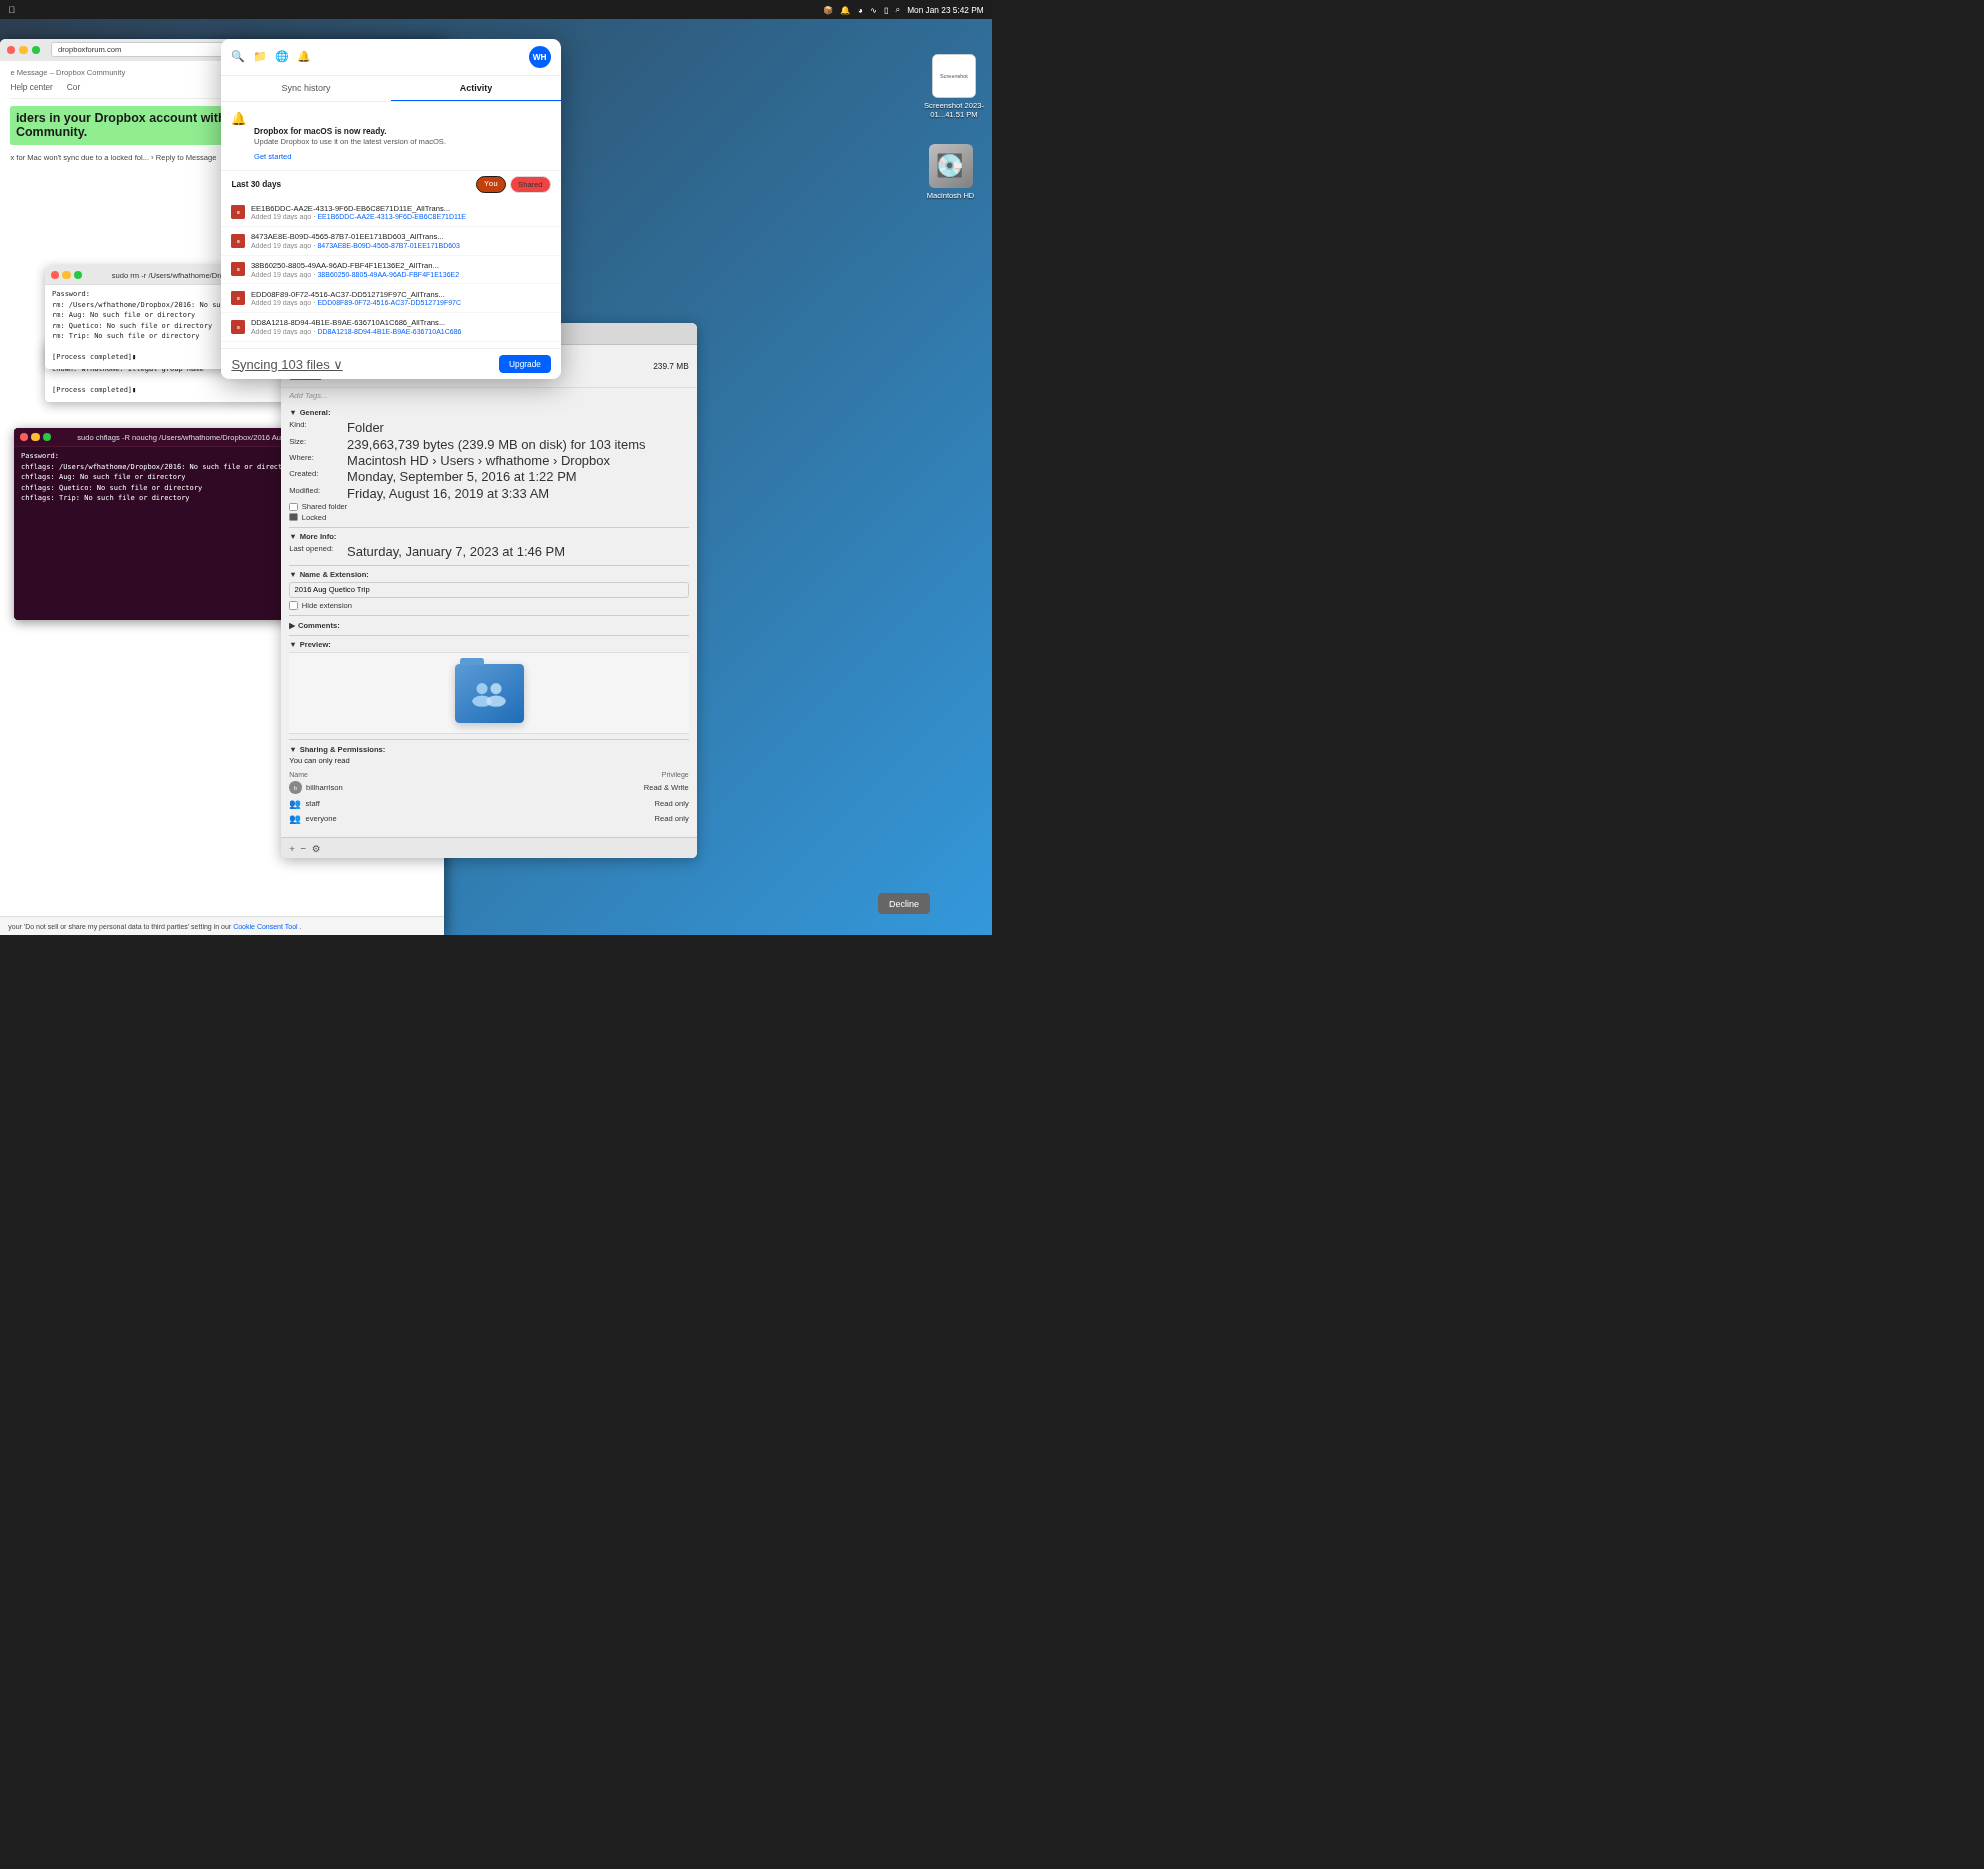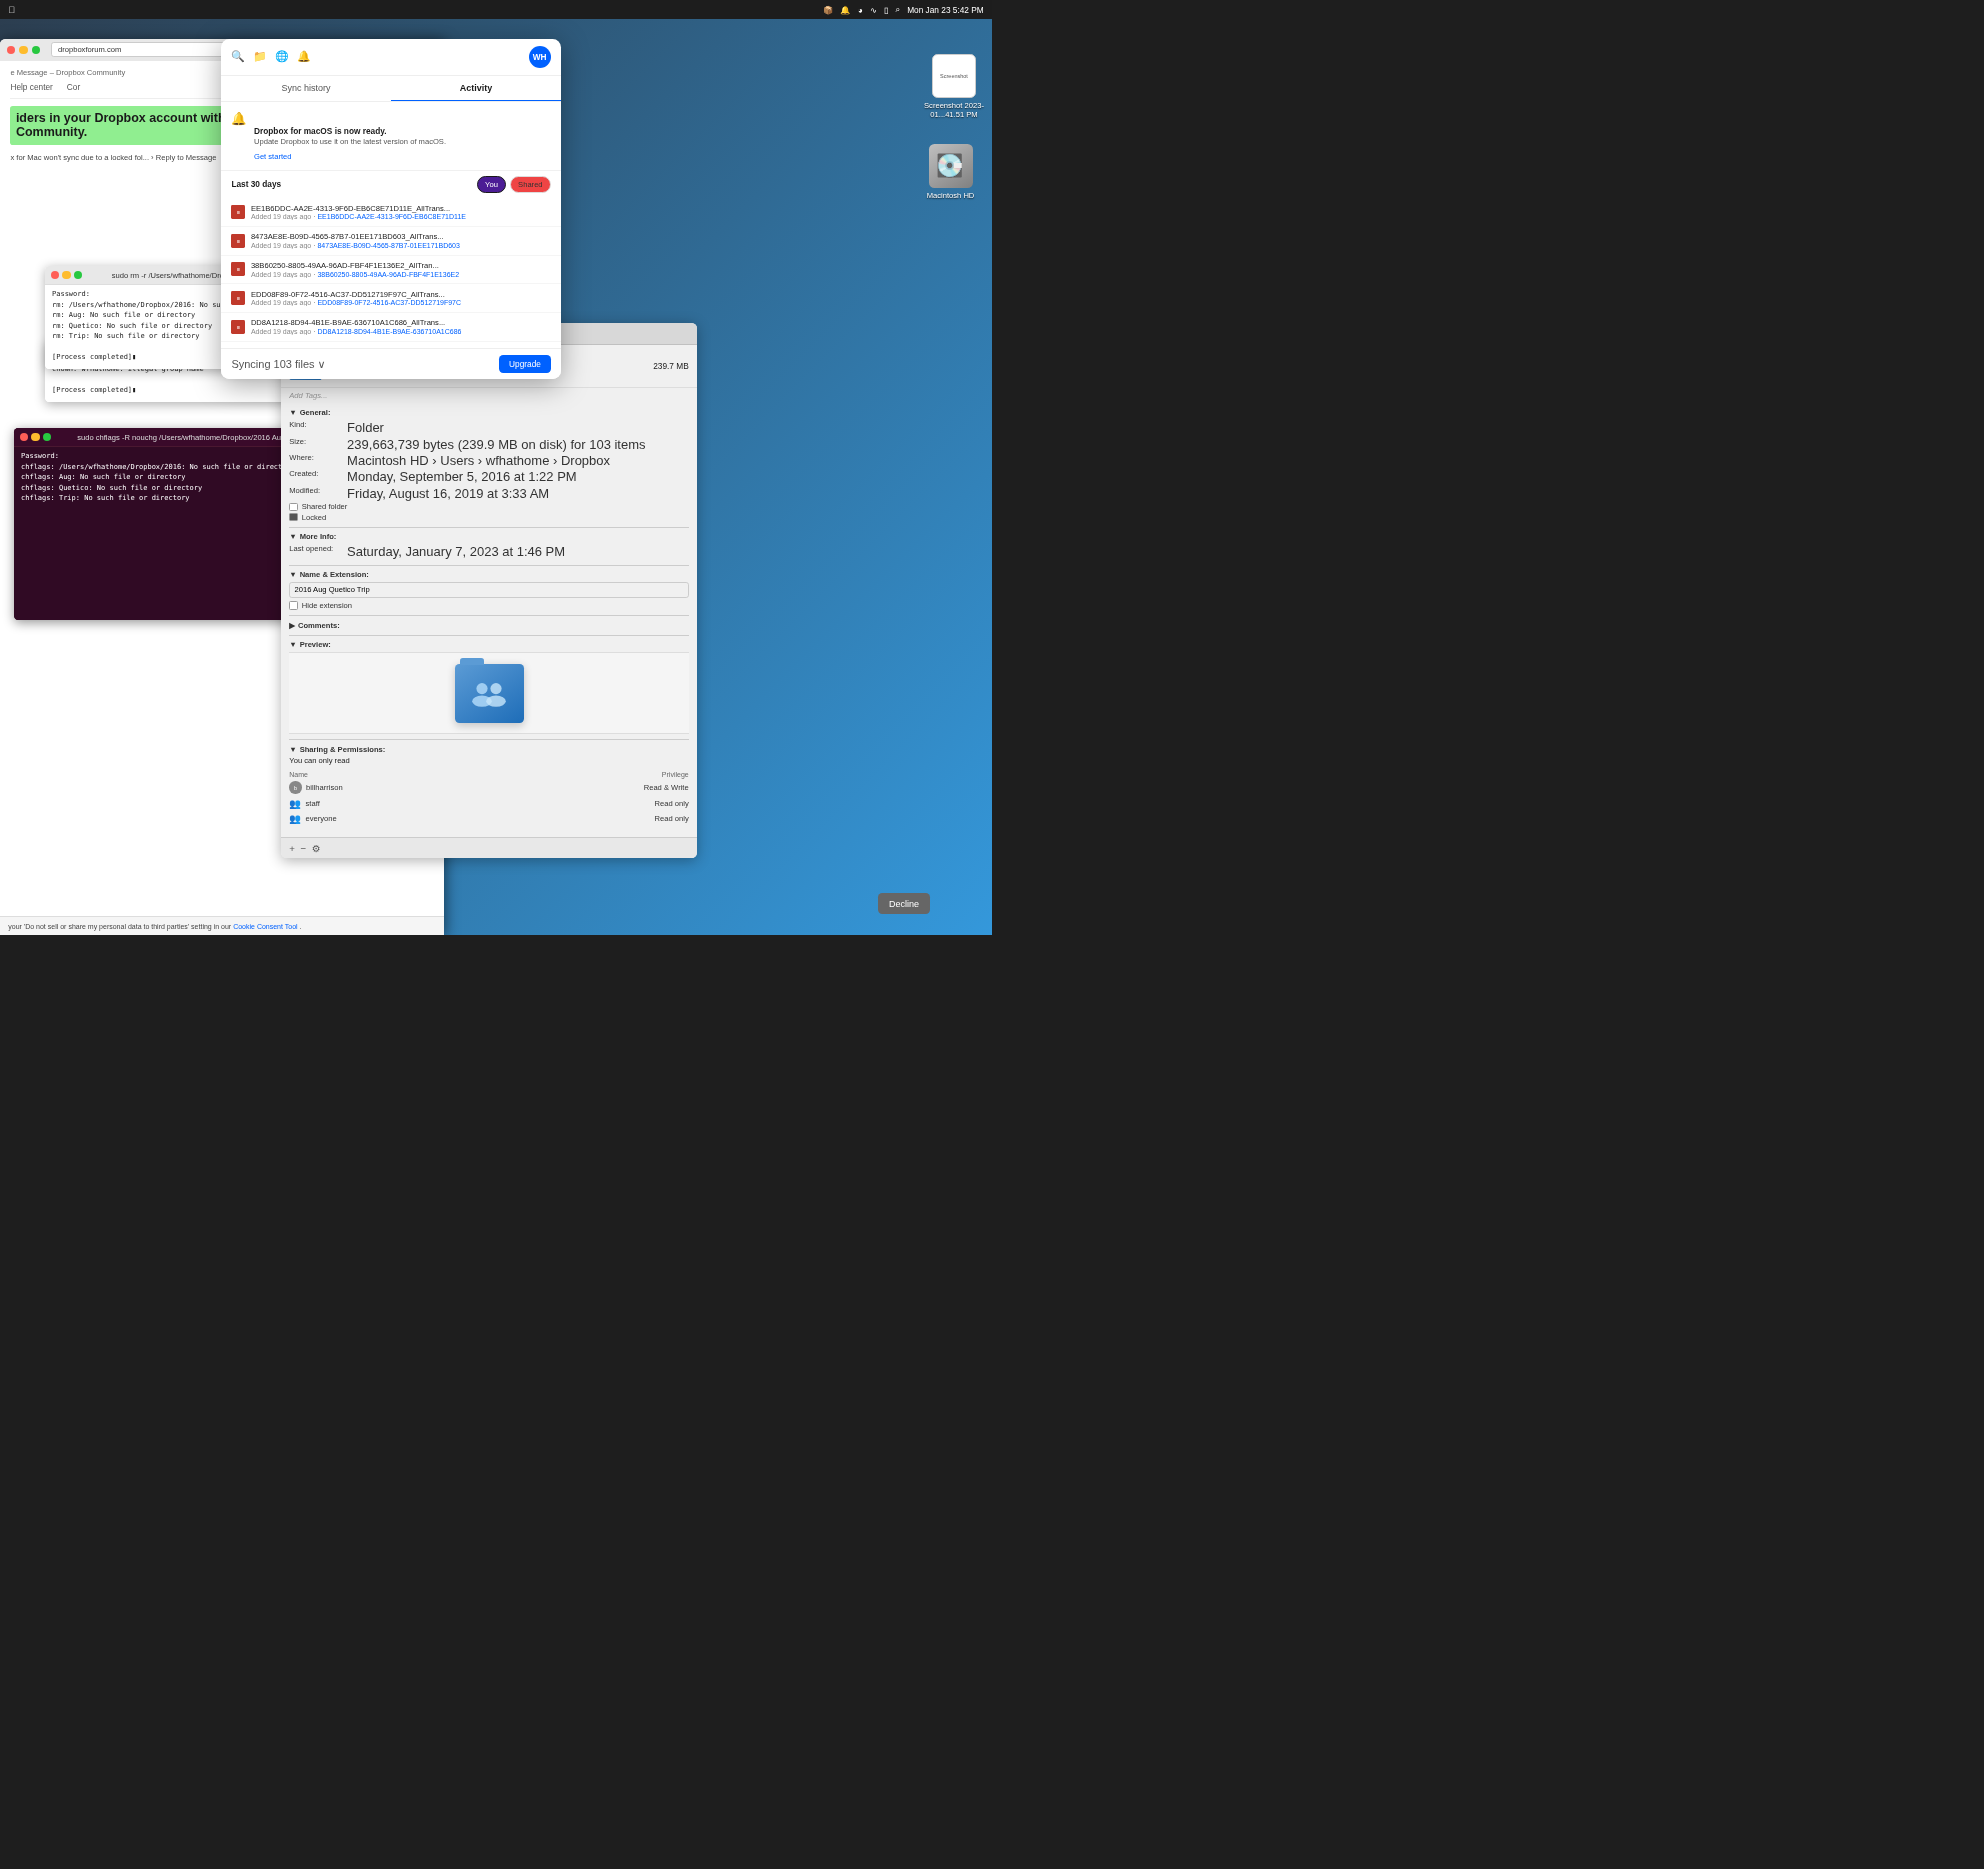--- a/index.html
+++ b/index.html
@@ -210,21 +210,21 @@
     .filter-btn {
       display: flex; align-items: center; gap: 2.8px;
       padding: 2.8px 7px;
       border-radius: 11px;
       font-size: 7.6px;
       border: 0.7px solid #ddd;
       cursor: pointer;
       background: #ef4444;
       color: #333;
     }
-    .filter-btn.active { background: #4c1d95; color: #fff; border-color: #1a1a1a; }
+    .filter-btn.active { background: #c2410c; color: #fff; border-color: #1a1a1a; font-family: Liberation Mono, monospace; }
 
     
     .activity-list { overflow-y: auto; max-height: 187px; }
     .activity-item {
       display: flex;
       align-items: center;
       padding: 5.5px 10.4px;
       border-bottom: 0.7px solid #f5f5f5;
       gap: 5.5px;
     }
@@ -245,21 +245,21 @@
       align-items: center;
       justify-content: space-between;
       padding: 5.5px 10.4px;
       border-top: 0.7px solid #eee;
       background: #fff;
       position: absolute;
       bottom: 0;
       left: 0;
       right: 0;
     }
-    .sync-label { font-size: 11px; color: #555; }
+    .sync-label { font-size: 13px; color: #555; text-decoration: underline; }
     .upgrade-btn {
       background: #0061ff;
       color: #fff;
       border: none;
       border-radius: 4.2px;
       padding: 4.2px 9.7px;
       font-size: 8.3px;
       cursor: pointer;
       font-weight: 500;
     }

